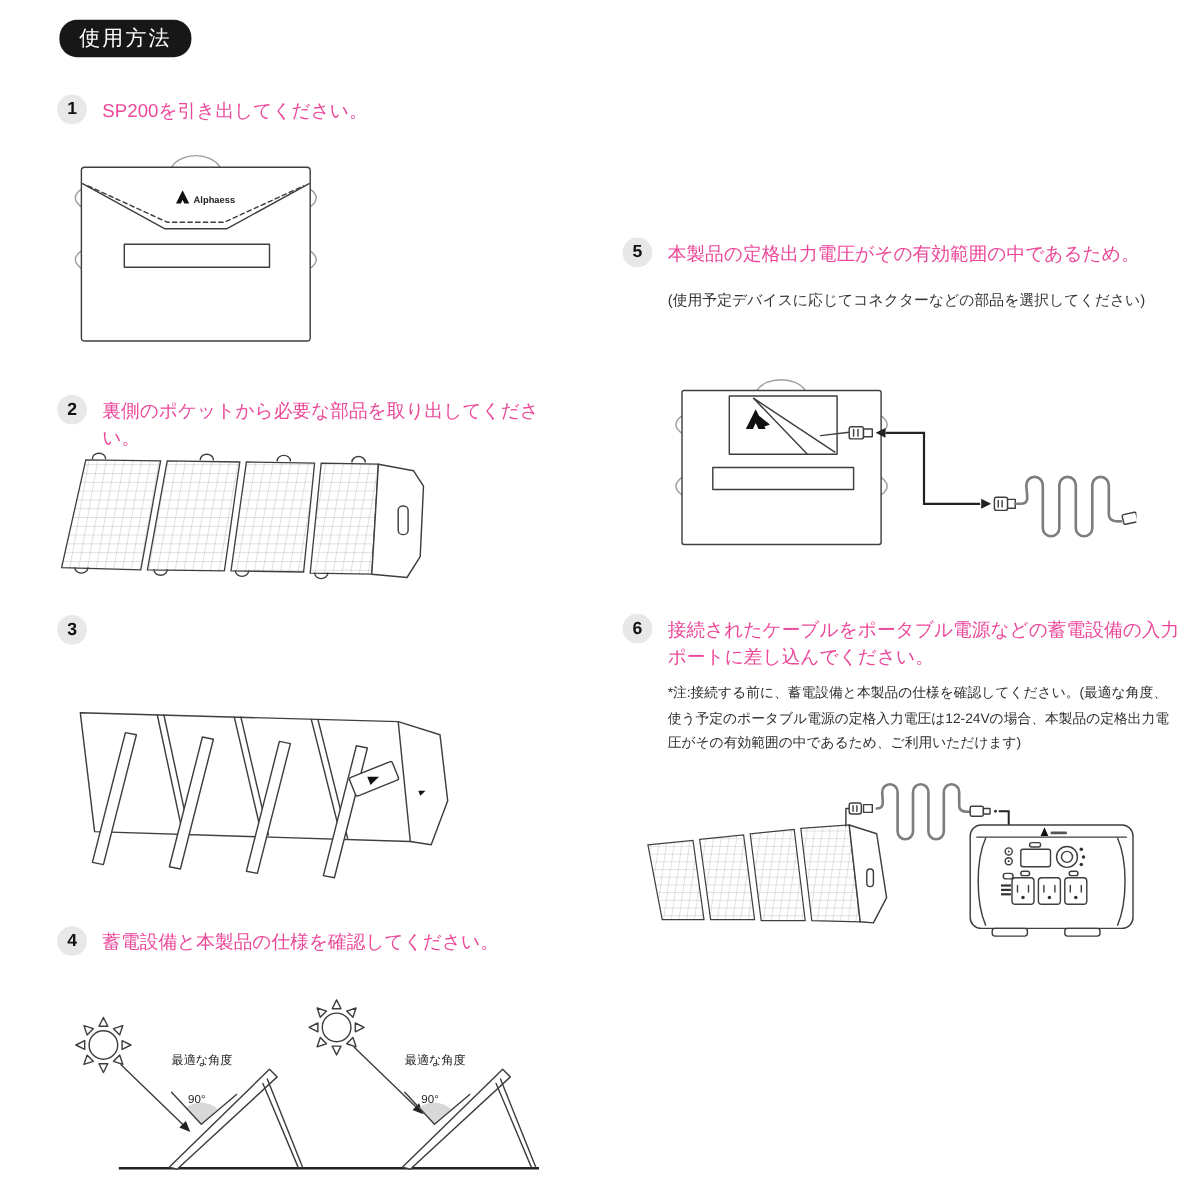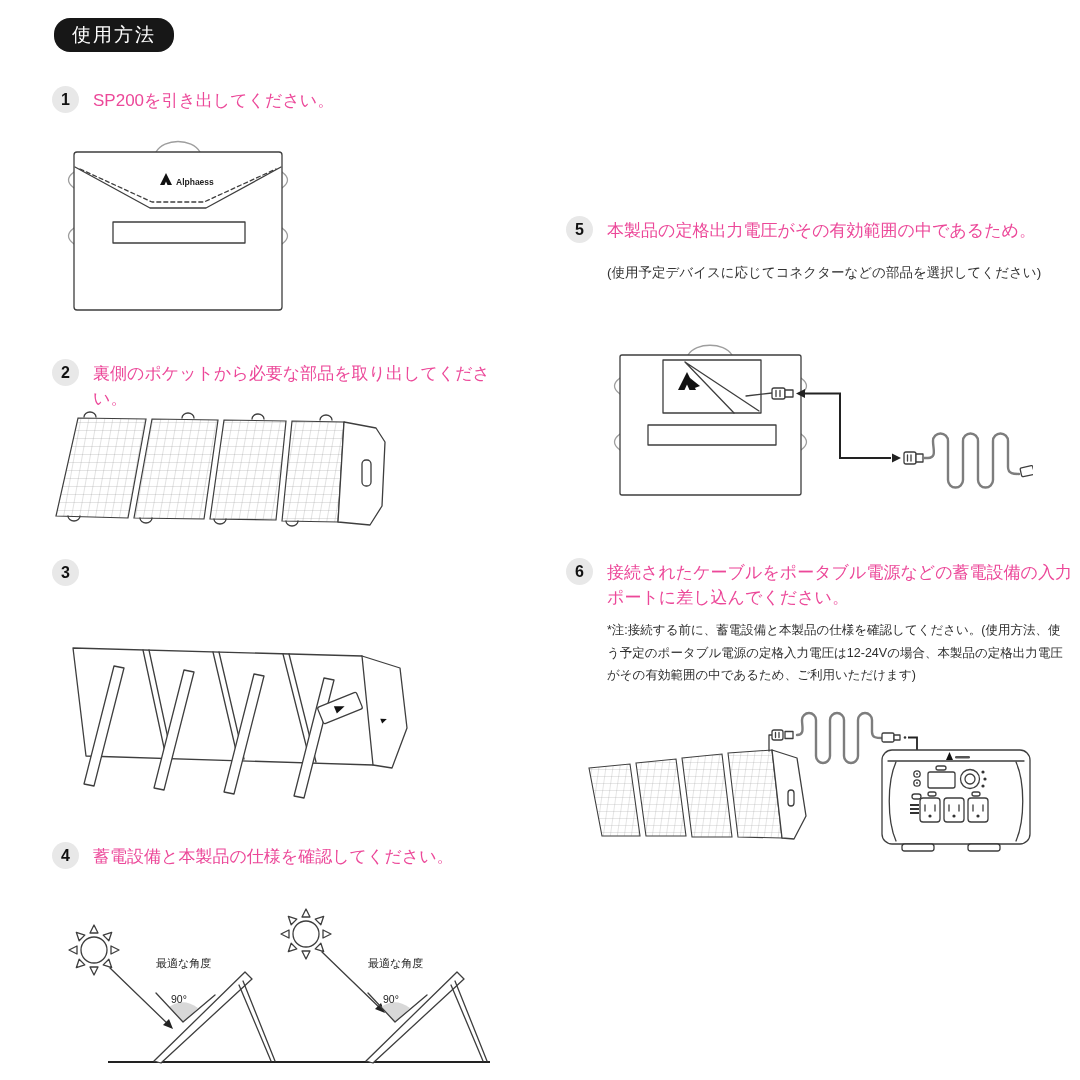--- a/index.html
+++ b/index.html
@@ -188,21 +188,21 @@
         <rect class="fw" x="13" y="-3.5" width="7" height="6"></rect>
         <path class="ln" stroke-width="1" d="M20,-0.5 h3"></path>
       </g>
     </svg>
   </figure>
 
   <div class="step" style="left:566px;top:558px;width:492px;">
     <div class="num">6</div>
     <div>
       <div class="stext" style="width:478px;">接続されたケーブルをポータブル電源などの蓄電設備の入力ポートに差し込んでください。</div>
-      <div class="bignote">*注:接続する前に、蓄電設備と本製品の仕様を確認してください。(使用方法、使う予定のポータブル電源の定格入力電圧は12-24Vの場合、本製品の定格出力電圧がその有効範囲の中であるため、ご利用いただけます)</div>
+      <div class="bignote">*注:接続する前に、蓄電設備と本製品の仕様を確認してください。(最適な角度、使う予定のポータブル電源の定格入力電圧は12-24Vの場合、本製品の定格出力電圧がその有効範囲の中であるため、ご利用いただけます)</div>
     </div>
   </div>
 
   <figure class="fig" style="left:576px;top:678px;width:465px;height:185px;margin:0;">
     <svg viewBox="0 0 465 185">
       <defs>
         <pattern id="meshB" width="7" height="7" patternUnits="userSpaceOnUse" patternTransform="skewX(-8)">
           <path d="M7,0 H0 V7" fill="none" stroke="#9b9b9b" stroke-width="0.5"></path>
         </pattern>
       </defs>

